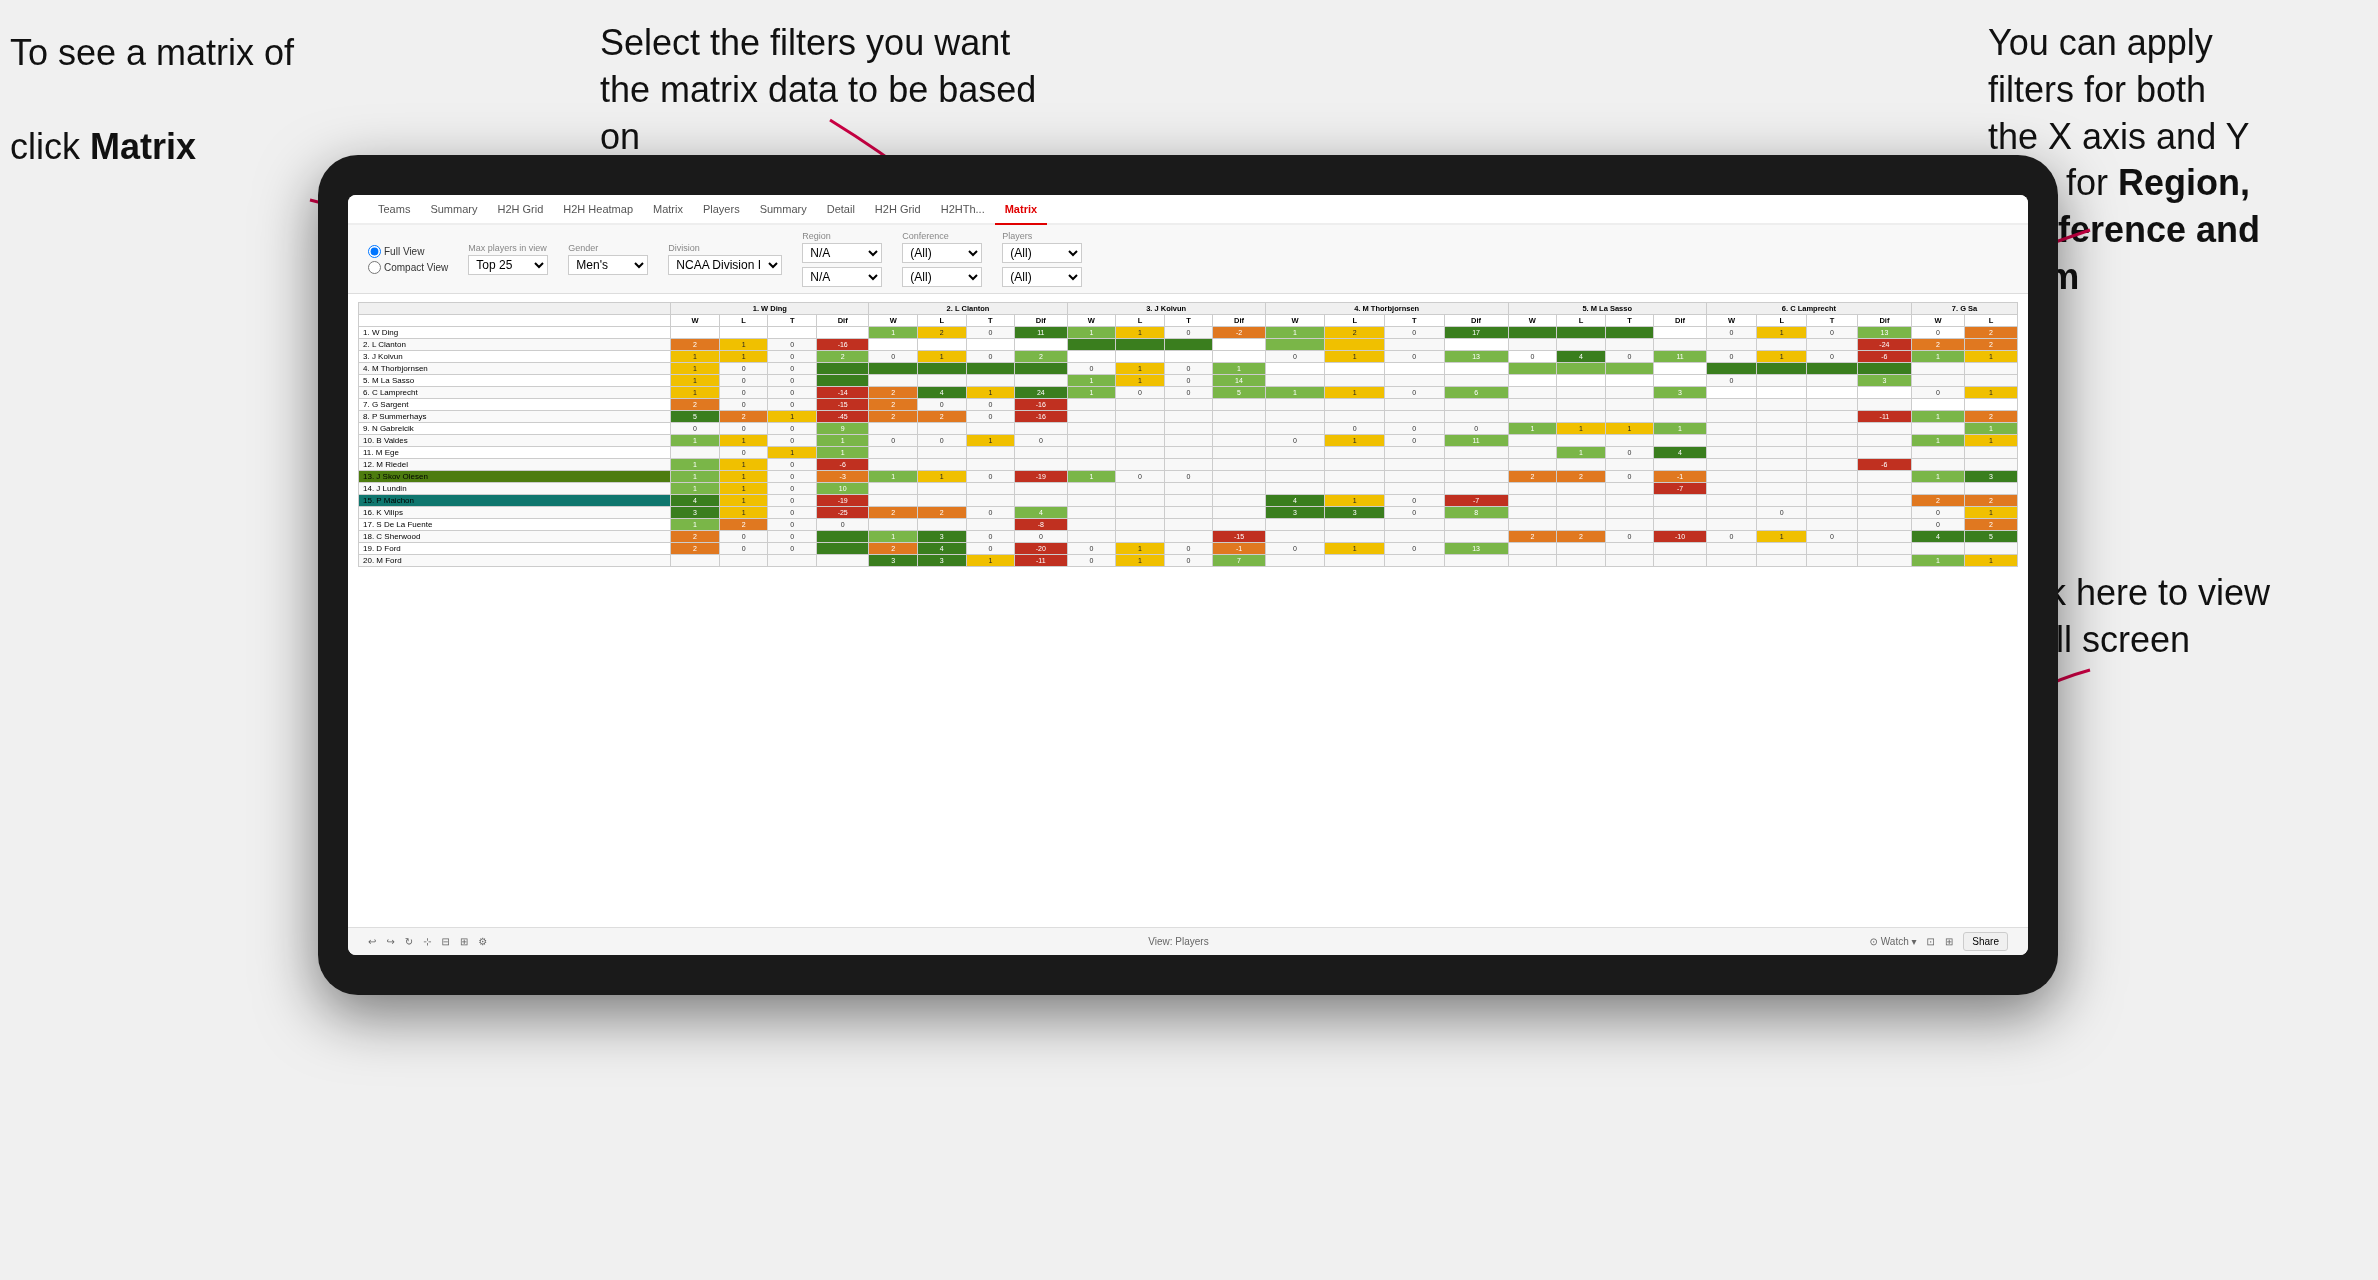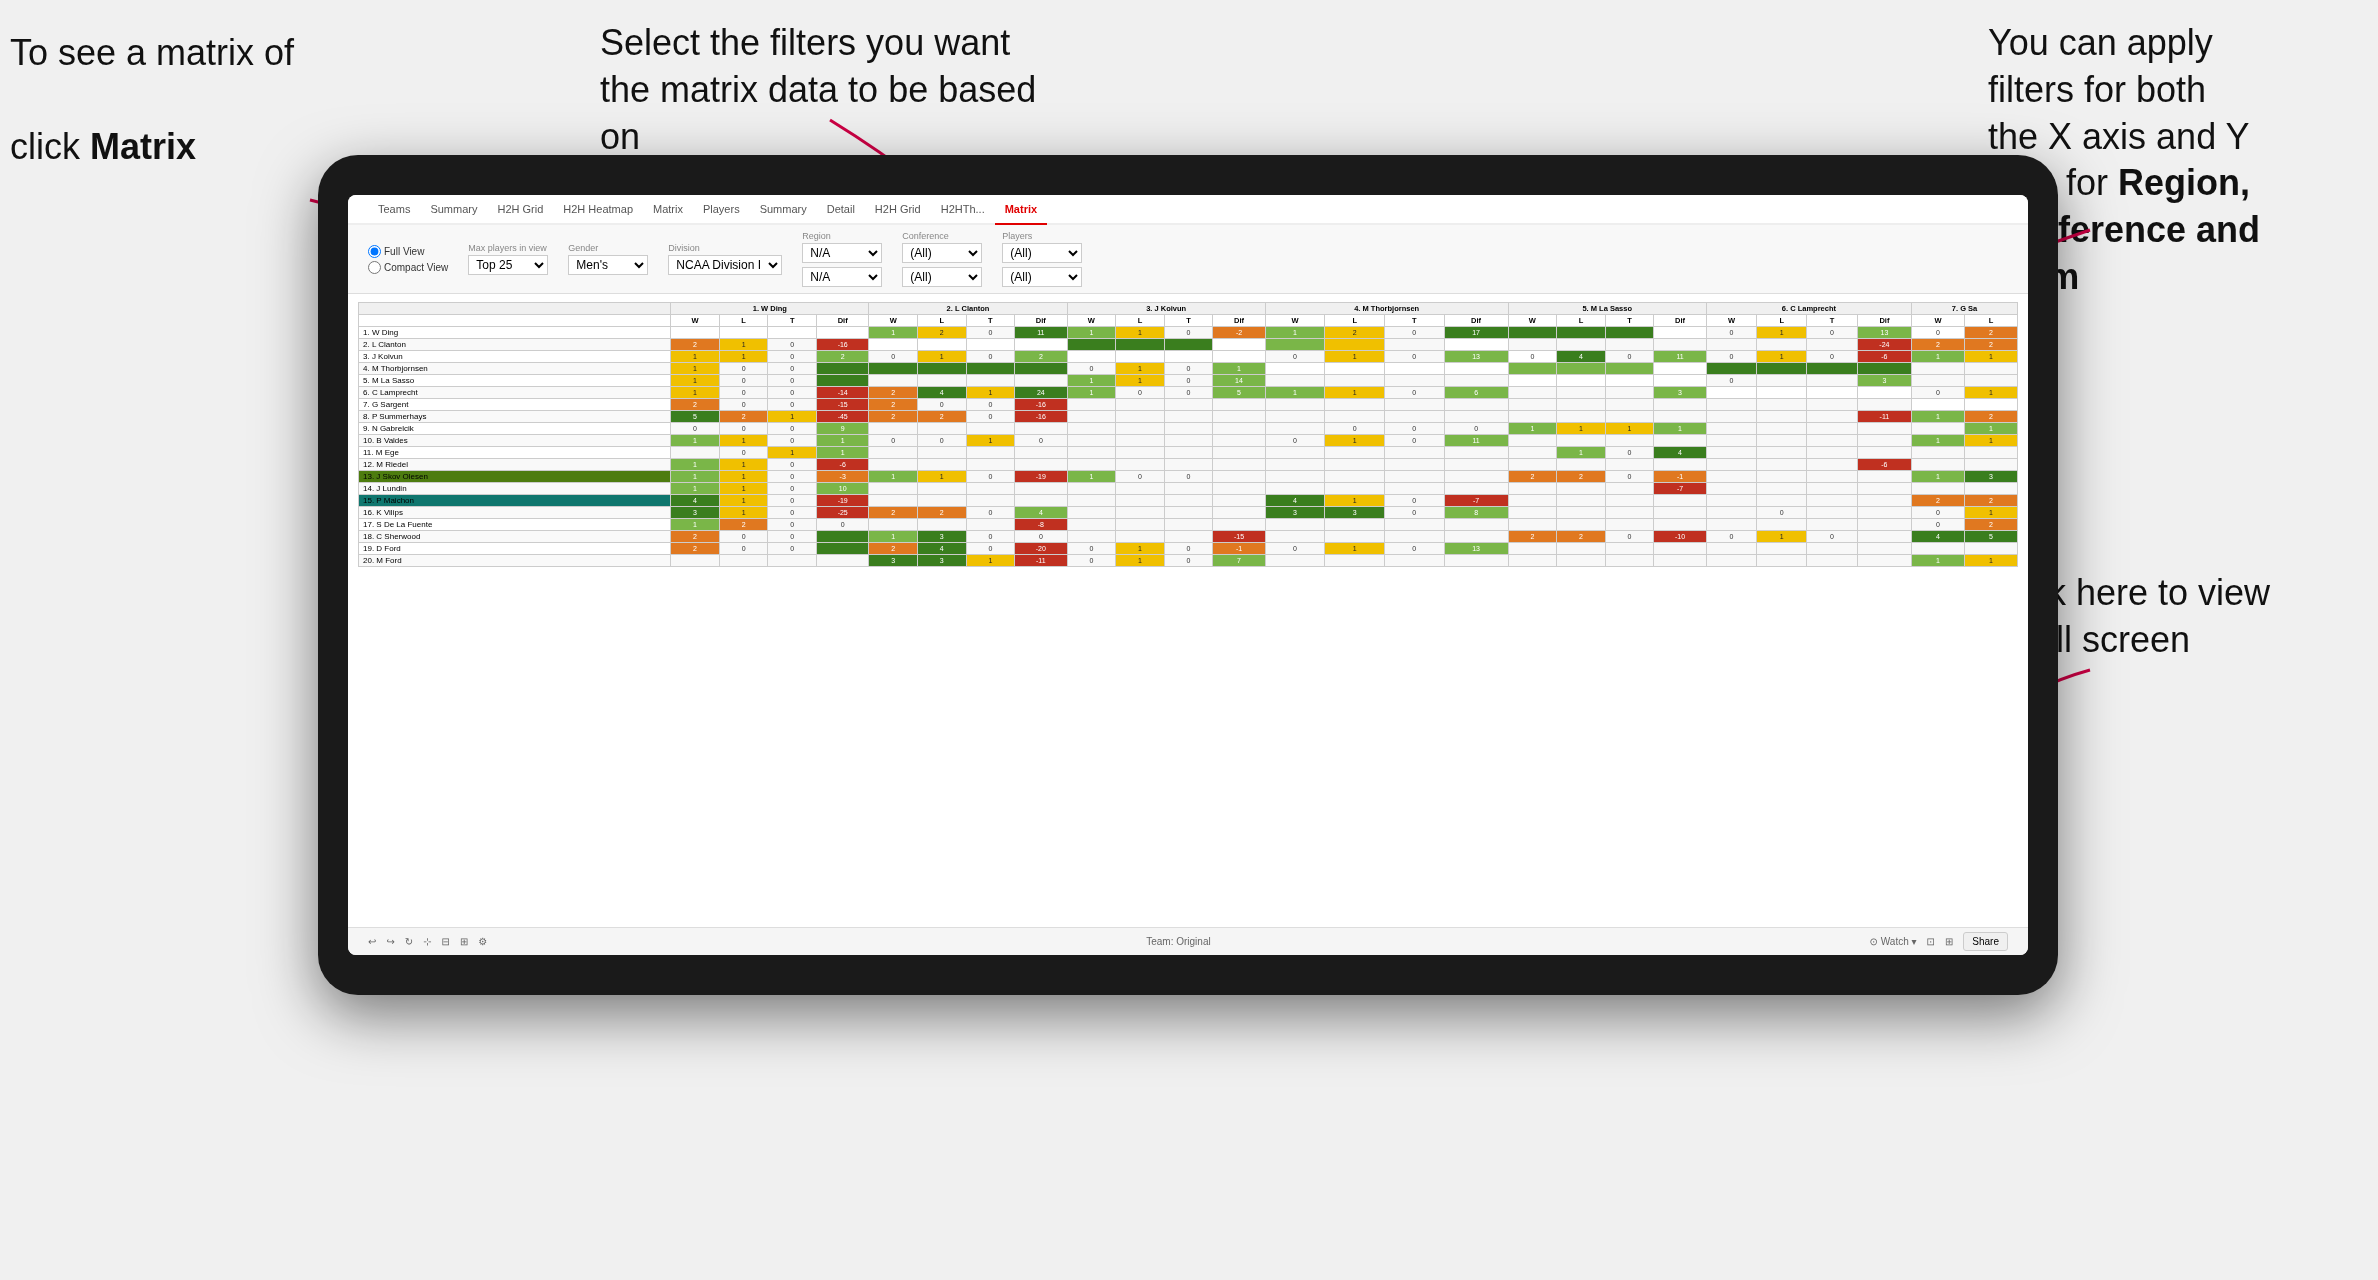--- a/index.html
+++ b/index.html
@@ -993,21 +993,21 @@
       <div class="toolbar-left">
         <span>↩</span>
         <span>↪</span>
         <span>↻</span>
         <span>⊹</span>
         <span>⊟</span>
         <span>⊞</span>
         <span>⚙</span>
       </div>
       <div>
-        <span style="font-size:10px;">Team: Original</span>
+        <span style="font-size:10px;">View: Players</span>
       </div>
       <div class="toolbar-right">
         <span style="font-size:10px;">⊙ Watch ▾</span>
         <span>⊡</span>
         <span>⊞</span>
         <button class="share-btn">Share</button>
       </div>
     </div>
 
   </div>

